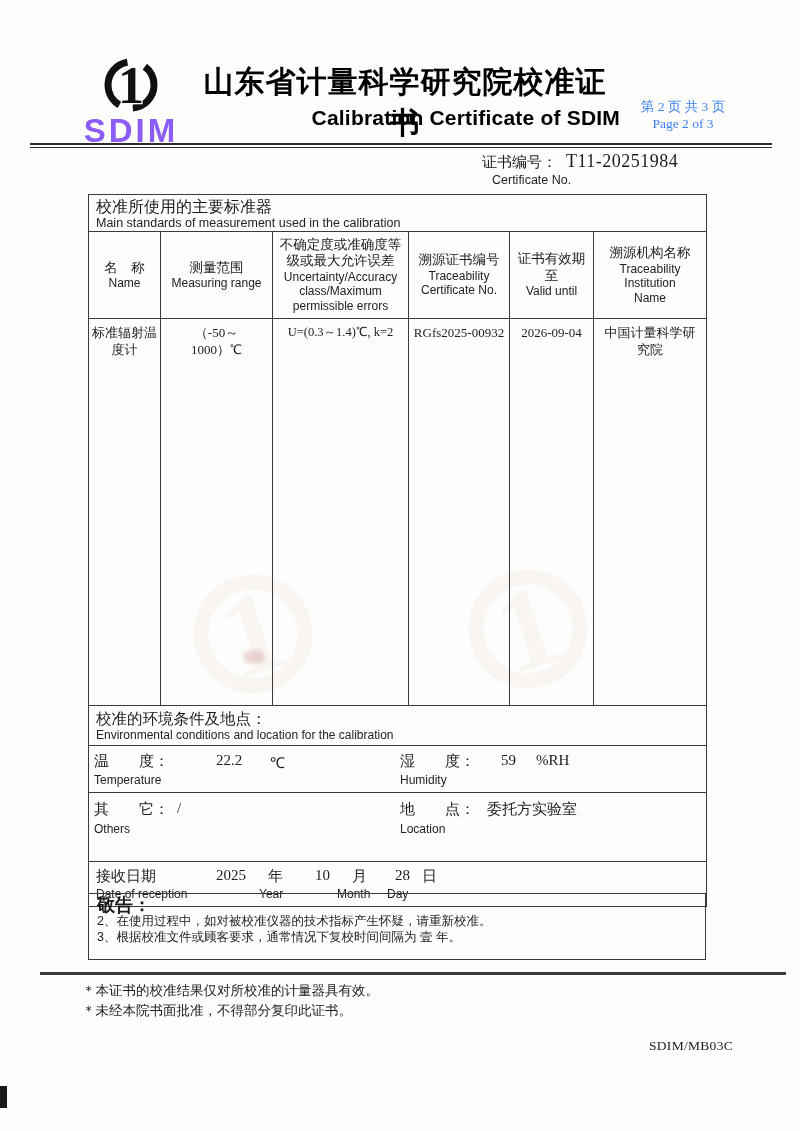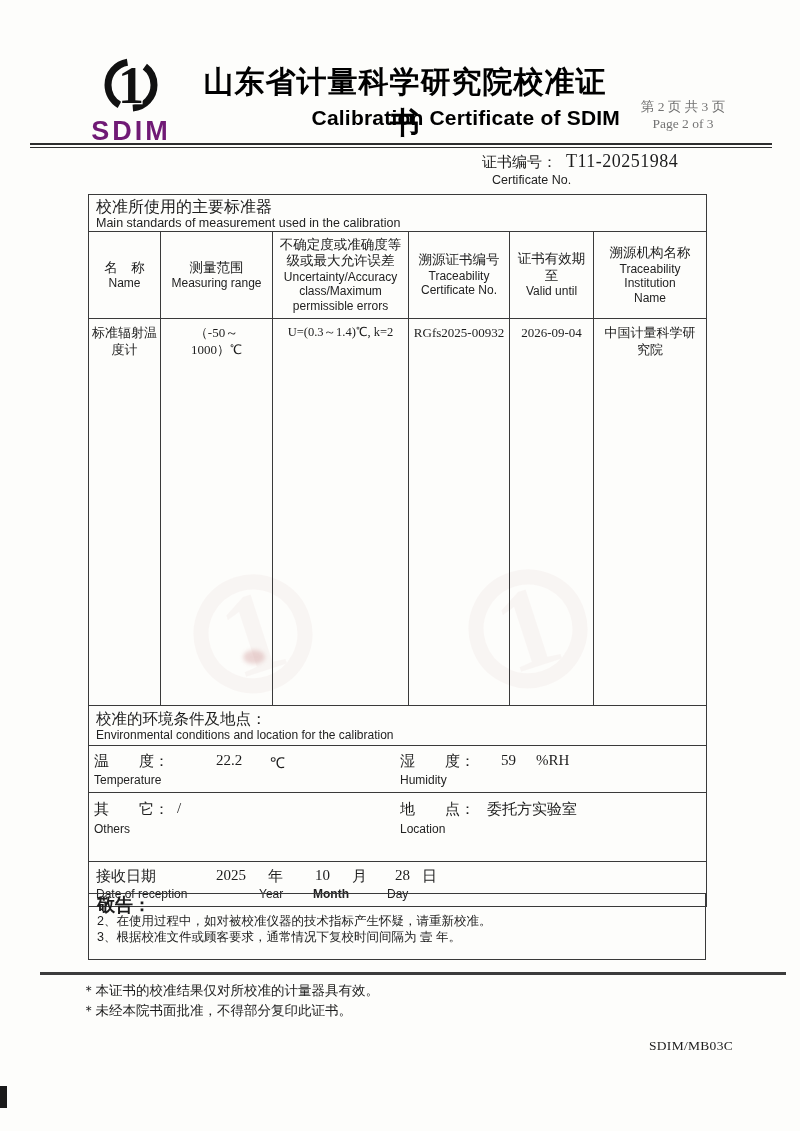--- a/index.html
+++ b/index.html
@@ -8,24 +8,24 @@
     position:relative; width:800px; height:1131px; margin:0 auto;
     background:#fdfdfb; color:#1c1c1c; overflow:hidden;
     font-family:"Liberation Serif", serif;
   }
   .sans { font-family:"Liberation Sans", sans-serif; }
   .abs { position:absolute; }
 
   
   .logo { left:78px; top:56px; width:106px; text-align:center; }
   .logo svg { display:block; margin:0 auto; }
-  .logo-text { font-family:"Liberation Sans", sans-serif; font-weight:bold; font-size:27px; letter-spacing:3px; line-height:26px; color:#701a75; }
+  .logo-text { font-family:"Liberation Sans", sans-serif; font-weight:bold; font-size:33px; letter-spacing:3px; line-height:26px; color:#8b5cf6; }
   .title-zh { left:190px; top:62px; width:430px; text-align:center; font-size:30px; font-weight:bold; letter-spacing:1px; color:#000; }
   .title-en { left:190px; top:106px; width:430px; text-align:right; font-size:21px; font-weight:bold; letter-spacing:0.2px; color:#000; }
-  .page-info { left:628px; top:98px; width:110px; text-align:center; font-size:13.5px; line-height:17px; color:#737373; }
+  .page-info { left:628px; top:98px; width:110px; text-align:center; font-size:13.5px; line-height:17px; color:#3b82f6; }
   .rule-double { left:30px; top:143px; width:742px; height:5px; border-top:2px solid #2e2e2e; border-bottom:1px solid #2e2e2e; }
   .cert-block { left:482px; top:151px; }
   .cert-line { display:flex; align-items:baseline; gap:9px; }
   .cert-label-zh { font-size:15px; }
   .cert-no { font-size:18px; letter-spacing:0.5px; }
   .cert-label-en { font-size:12.5px; margin-top:1px; margin-left:10px; color:#222; }
 
   
   table.main { position:absolute; left:88px; top:194px; width:618px; border-collapse:collapse; table-layout:fixed; }
   table.main td, table.main th { border:1px solid #3a3a3a; font-weight:normal; }
@@ -193,21 +193,21 @@
       <td class="form-row-cell row-recv" colspan="6">
         <span class="abs zh15" style="left:7px; top:5px;">接收日期</span>
         <span class="abs val" style="left:127px; top:5px;">2025</span>
         <span class="abs zh15" style="left:179px; top:5px;">年</span>
         <span class="abs val" style="left:226px; top:5px;">10</span>
         <span class="abs zh15" style="left:263px; top:5px;">月</span>
         <span class="abs val" style="left:306px; top:5px;">28</span>
         <span class="abs zh15" style="left:333px; top:5px;">日</span>
         <span class="abs en12 sans" style="left:7px; top:25px;">Date of reception</span>
         <span class="abs en12 sans" style="left:170px; top:25px;">Year</span>
-        <span class="abs en12 sans" style="left:224px; top:25px;font-weight:bold;">Month</span>
+        <span class="abs en12 sans" style="left:248px; top:25px;">Month</span>
         <span class="abs en12 sans" style="left:298px; top:25px;">Day</span>
       </td>
     </tr>
   </tbody>
     </table>
 
   <div class="abs notice-box">
     <div class="notice-title">敬告：</div>
     <div class="notice-item">2、在使用过程中，如对被校准仪器的技术指标产生怀疑，请重新校准。</div>
     <div class="notice-item">3、根据校准文件或顾客要求，通常情况下复校时间间隔为  壹  年。</div>

